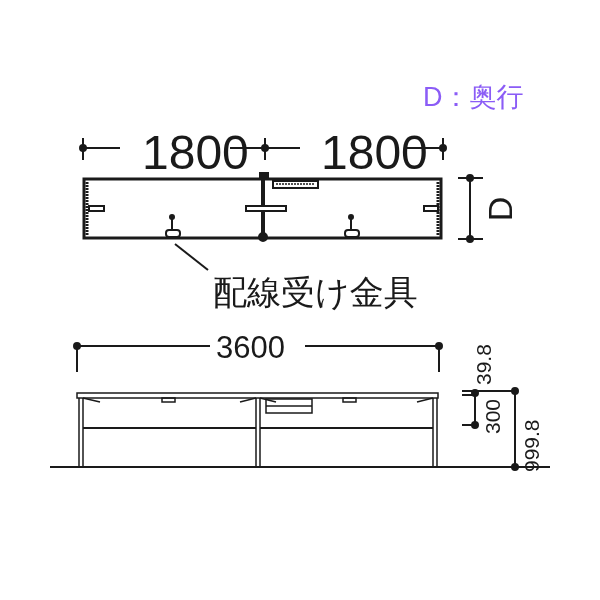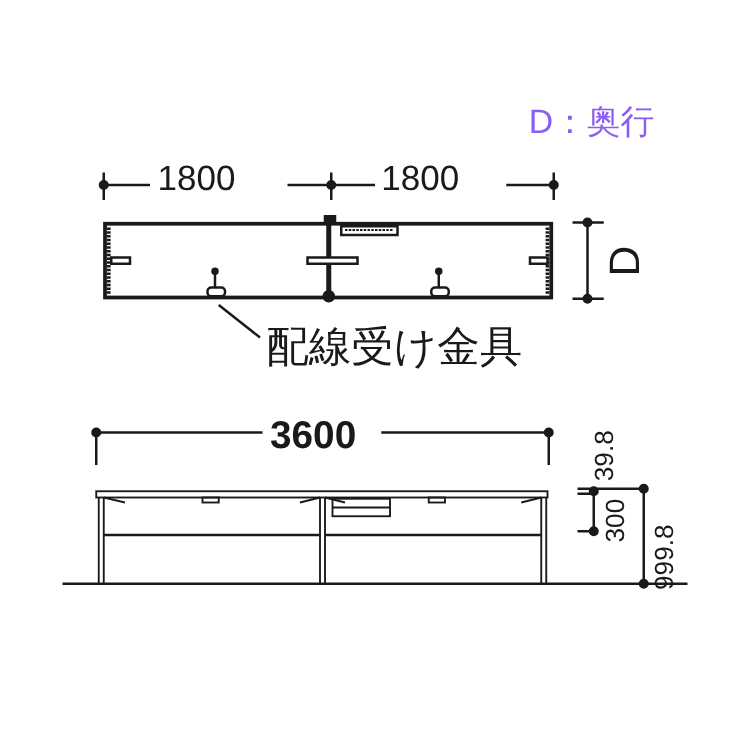--- a/index.html
+++ b/index.html
@@ -1,21 +1,21 @@
 <!DOCTYPE html>
 <html><head>
 <meta charset="utf-8">
 <style>
   html, body { margin: 0; padding: 0; background: #ffffff; }
   body { width: 600px; height: 600px; position: relative; overflow: hidden; font-family: "Liberation Sans", sans-serif; }
   .lbl { position: absolute; color: #1a1a1a; white-space: nowrap; line-height: 1; }
   .legend { position: absolute; left: 423px; top: 84px; font-size: 27px; color: #8b5cf6; }
-  .dim-top { font-size: 28px; }
+  .dim-top { font-size: 48px; margin-left: 16px; }
   .dim-mid { font-size: 31px; }
-  .callout { font-size: 34px; left: 213px; top: 262px; font-family: Liberation Serif, serif; }
+  .callout { font-size: 34px; left: 213px; top: 275px; }
   .vert { transform: rotate(-90deg); transform-origin: left top; font-size: 21px; }
   svg { position: absolute; left: 0; top: 0; }
 </style>
 </head>
 <body>
 
 <div class="lbl legend">D：奥行</div>
 
 <svg width="600" height="600">
   <g stroke="#1a1a1a" fill="none" stroke-width="2">
@@ -104,16 +104,16 @@
       <circle cx="515" cy="467" r="3" fill="#1a1a1a"></circle>
     </g>
   </g>
 </svg>
 
 <div class="lbl dim-top" style="left:126px; top:129px;">1800</div>
 <div class="lbl dim-top" style="left:305px; top:129px;">1800</div>
 <div class="lbl" style="left:488px; top:192px; font-size:34px; transform:rotate(-90deg); transform-origin:center;">D</div>
 <div class="lbl callout">配線受け金具</div>
 
-<div class="lbl dim-mid" style="left:216px; top:332px;font-weight:bold;">3600</div>
+<div class="lbl dim-mid" style="left:216px; top:332px;">3600</div>
 <div class="lbl vert" style="left:473px; top:385px;">39.8</div>
 <div class="lbl vert" style="left:482px; top:434px;">300</div>
 <div class="lbl vert" style="left:521px; top:472px;">999.8</div>
 
 </body></html>

